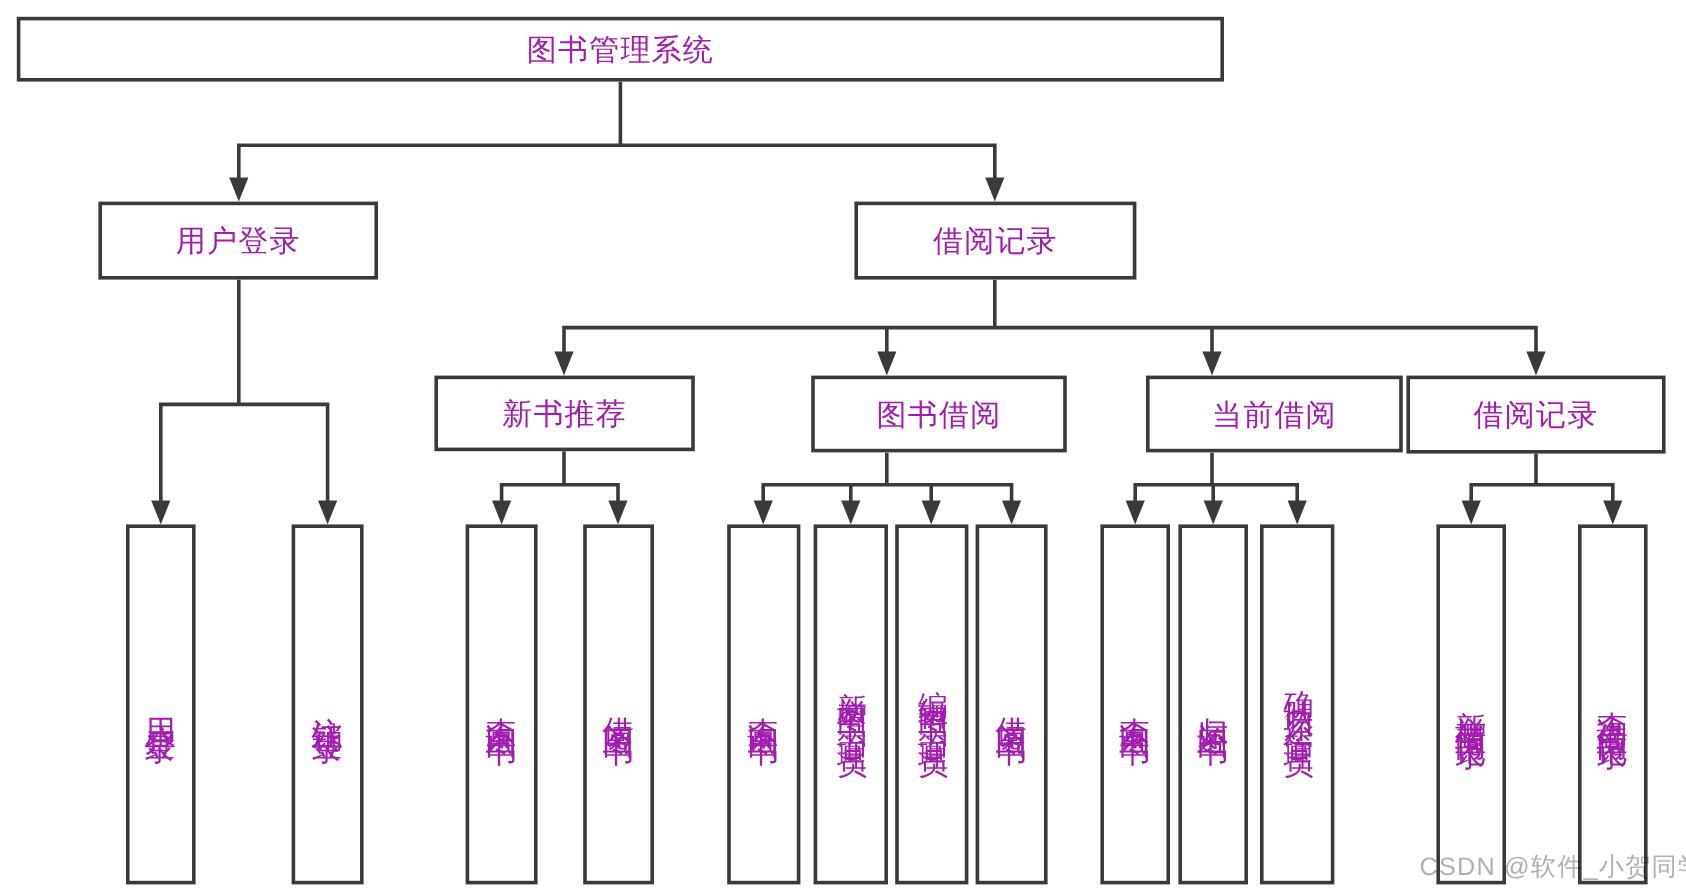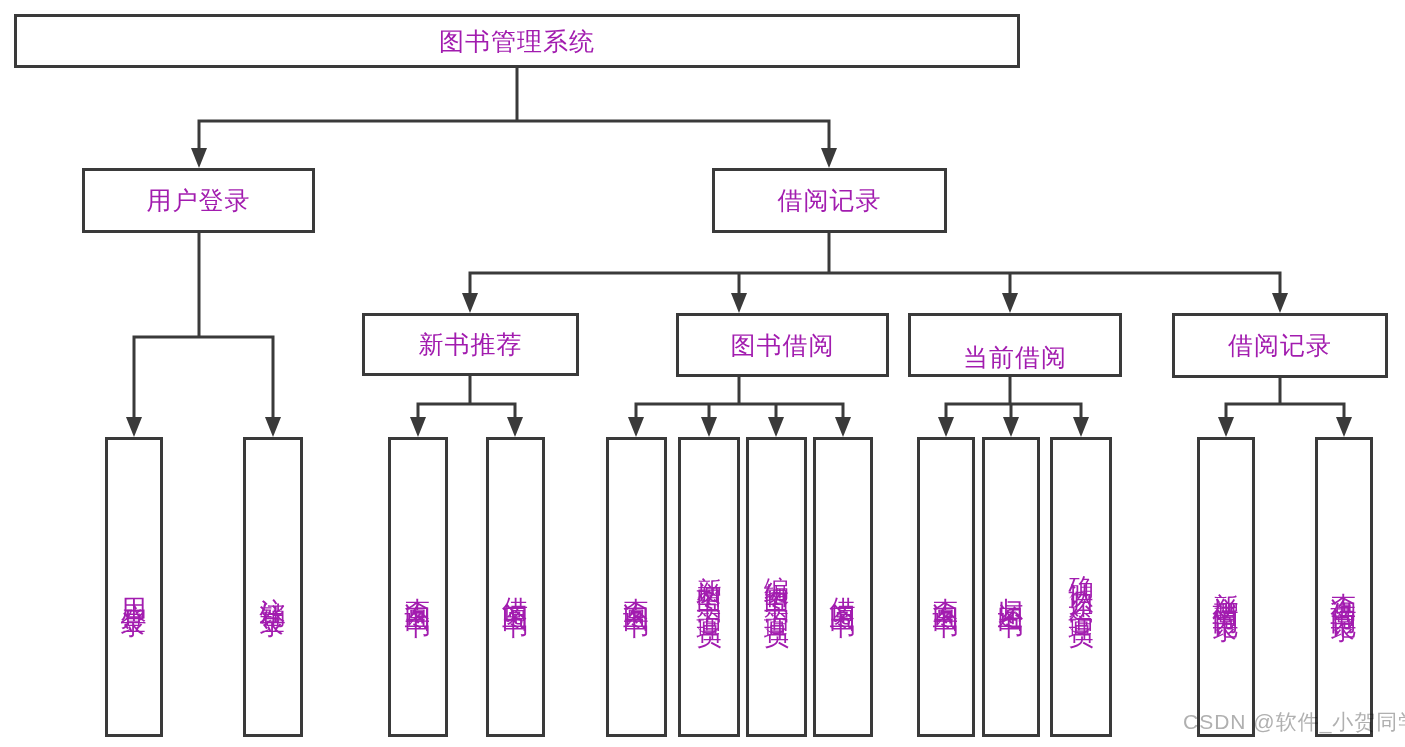--- a/index.html
+++ b/index.html
@@ -130,21 +130,21 @@
   <div class="node hbox" style="left:712px; top:168px; width:235px; height:65px;">
     <span>借阅记录</span>
   </div>
 
   <div class="node hbox" style="left:362px; top:313px; width:217px; height:63px;">
     <span>新书推荐</span>
   </div>
   <div class="node hbox" style="left:632px; top:313px; width:213px; height:64px;margin-left:44px;">
     <span>图书借阅</span>
   </div>
-  <div class="node hbox" style="left:908px; top:313px; width:214px; height:64px;align-items:flex-end;">
+  <div class="node hbox" style="left:955px; top:313px; width:214px; height:64px;">
     <span>当前借阅</span>
   </div>
   <div class="node hbox" style="left:1172px; top:313px; width:216px; height:65px;">
     <span>借阅记录</span>
   </div>
 
   <div class="node vbox" style="left:105px; width:58px;">
     <span class="vtext">用户登录</span>
   </div>
   <div class="node vbox" style="left:243px; width:60px;">

